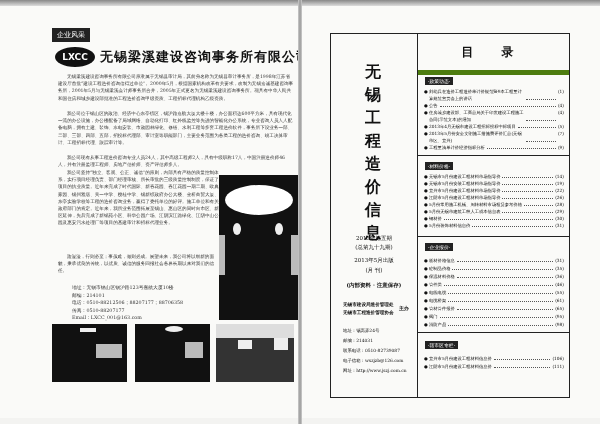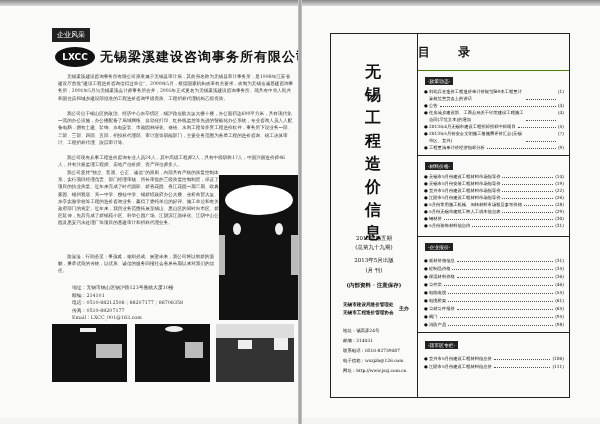--- a/index.html
+++ b/index.html
@@ -20,21 +20,21 @@
   .photo .win{position:absolute;background:#bbb;}
   .photo .hl{position:absolute;background:#eee;}
   .frame{position:absolute;left:330px;top:33px;width:238px;height:363px;border:1px solid #222;}
   .colL{position:absolute;left:0;top:0;width:86px;height:363px;border-right:1px solid #222;}
   .title-v{position:absolute;left:28px;top:26px;width:28px;font:bold 16px "DejaVu Serif",serif;line-height:23px;text-align:center;}
   .issue{position:absolute;left:0;width:86px;text-align:center;font-size:5.5px;line-height:8px;}
   .org{position:absolute;left:12px;font-size:4.6px;line-height:8px;font-weight:bold;}
   .orgtag{position:absolute;left:68px;font-size:5px;font-weight:bold;}
   .contact{position:absolute;left:12px;font-size:4.4px;line-height:10px;}
   .colR{position:absolute;left:87px;top:0;width:151px;}
-  .mulu{position:absolute;left:0;top:0;width:151px;height:36px;border-bottom:1px solid #4d7c0f;text-align:left;font:bold 12px "DejaVu Serif",serif;line-height:36px;letter-spacing:12px;}
+  .mulu{position:absolute;left:0;top:0;width:151px;height:36px;border-bottom:5px solid #4d7c0f;text-align:center;font:bold 12px "DejaVu Serif",serif;line-height:36px;letter-spacing:12px;}
   .sec{position:absolute;left:0;width:151px;border-bottom:1px solid #222;}
   .sechead{position:absolute;left:7px;background:#222;color:#fff;font-size:4.8px;padding:1px 3px;font-family:"DejaVu Sans",sans-serif;}
   .item{position:absolute;left:6px;width:140px;font-size:4.3px;line-height:7px;display:flex;}
   .bullet{width:5px;flex:none;}
   .item .t{flex:none;max-width:95px;}
   .dots{flex:1;border-bottom:1px dotted #555;margin:0 2px 2px 2px;}
   .pg{flex:none;}
 </style>
 </head>
 <body>

